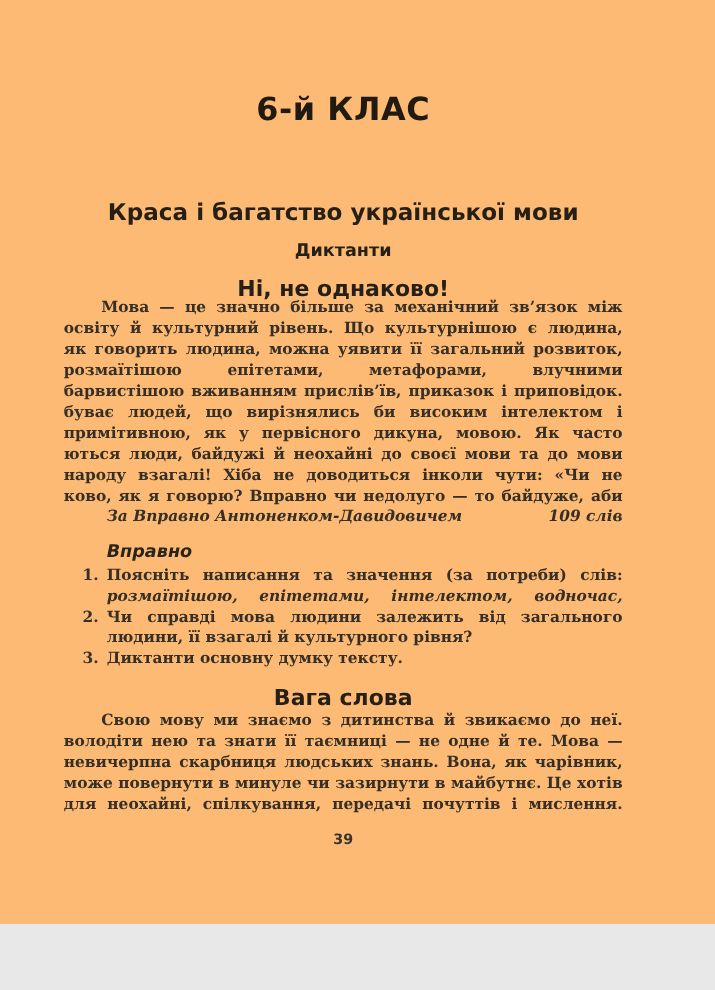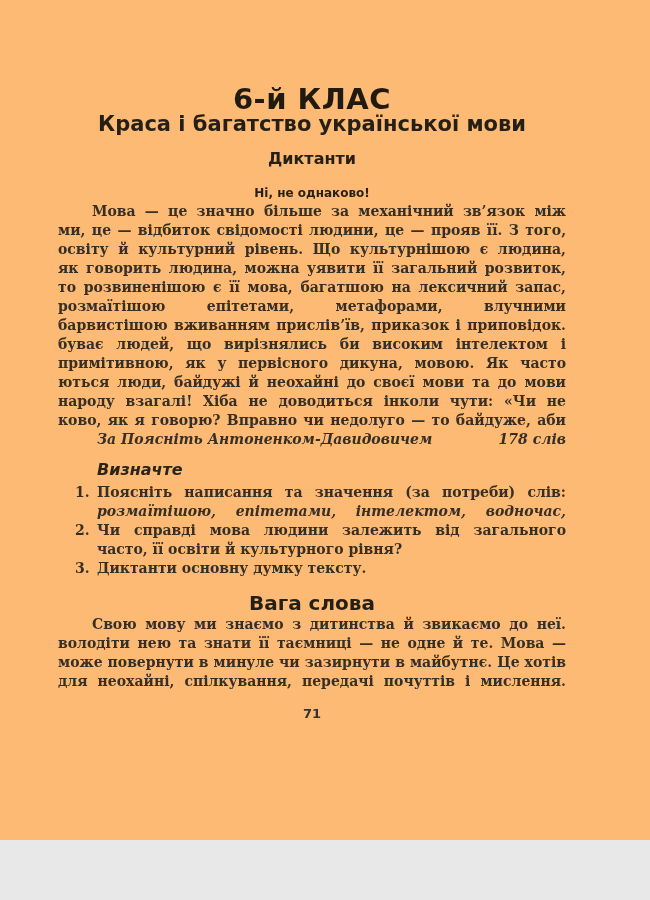--- a/index.html
+++ b/index.html
@@ -17,23 +17,23 @@
     width: 508px;
   }
   
   .h-sans {
     font-family: "DejaVu Sans", "Liberation Sans", sans-serif;
     font-weight: bold;
     color: #251f15;
     text-align: center;
   }
   .grade-title   { margin-top: 84px; font-size: 29px; line-height: 30px; letter-spacing: 0.5px; color: #201a10; }
-  .section-title { font-size: 21px; line-height: 21px; }
+  .section-title { margin-top: 69px; font-size: 21px; line-height: 21px; }
   .subsection    { margin-top: 16px; font-size: 16px; line-height: 16px; }
-  .dict-title    { margin-top: 18px; font-size: 12px; line-height: 16px; }
+  .dict-title    { margin-top: 18px; font-size: 20px; line-height: 16px; }
   .dict-title-2  { margin-top: 17px; font-size: 20px; line-height: 16px; }
 
   
   .serif {
     font-family: "DejaVu Serif", "Liberation Serif", serif;
     font-weight: bold;
     font-size: 14px;
     color: #362f26;
   }
   .para { margin-top: 0; }
@@ -100,68 +100,67 @@
     <div class="h-sans grade-title">6-й КЛАС</div>
 
     <div class="h-sans section-title">Краса і багатство української мови</div>
 
     <div class="h-sans subsection">Диктанти</div>
 
     <div class="h-sans dict-title">Ні, не однаково!</div>
 
     <div class="serif para para-1 indent-first">
         <div class="tline">Мова — це значно більше за механічний зв’язок між людь-</div>
-        <div class="tline">ми, це — відбиток свідомості людини, це — прояв її. З того,</div>
         <div class="tline">освіту й культурний рівень. Що культурнішою є людина,</div>
         <div class="tline">як говорить людина, можна уявити її загальний розвиток,</div>
-        <div class="tline">то розвиненішою є її мова, багатшою на лексичний запас,</div>
         <div class="tline">розмаїтішою епітетами, метафорами, влучними порівняннями,</div>
         <div class="tline">барвистішою вживанням прислів’їв, приказок і приповідок. Не</div>
         <div class="tline">буває людей, що вирізнялись би високим інтелектом і водночас</div>
         <div class="tline">примітивною, як у первісного дикуна, мовою. Як часто трапля-</div>
         <div class="tline">ються люди, байдужі й неохайні до своєї мови та до мови свого</div>
         <div class="tline">народу взагалі! Хіба не доводиться інколи чути: «Чи не одна-</div>
         <div class="tline">ково, як я говорю? Вправно чи недолуго — то байдуже, аби лиш</div>
       </div>
 
     <div class="serif attr-row">
-      <span class="author">За Поясніть Антоненком-Давидовичем</span>
-      <span class="wcount">178 слів</span>
+      <span class="author">За Вправно Антоненком-Давидовичем</span>
+      <span class="wcount">109 слів</span>
     </div>
 
-    <div class="tasks-heading">Визначте</div>
+    <div class="tasks-heading">Вправно</div>
 
     <div class="serif task-list">
         <div class="task-item">
           <span class="task-num">1.</span>
           <div>
             <div class="tline"><span>Поясніть написання та значення (за потреби) слів: </span></div>
             <div class="tline tline-left"><span class="it">розмаїтішою, епітетами, інтелектом, водночас, недолуго.</span></div>
           </div>
         </div>
         <div class="task-item">
           <span class="task-num">2.</span>
           <div>
             <div class="tline">Чи справді мова людини залежить від загального розвитку</div>
-            <div class="tline tline-left">часто, її освіти й культурного рівня?</div>
+            <div class="tline tline-left">людини, її взагалі й культурного рівня?</div>
           </div>
         </div>
         <div class="task-item">
           <span class="task-num">3.</span>
           <div>
             <div class="tline tline-left">Диктанти основну думку тексту.</div>
           </div>
         </div>
       </div>
 
     <div class="h-sans dict-title-2">Вага слова</div>
 
     <div class="serif para para-2 indent-first">
         <div class="tline">Свою мову ми знаємо з дитинства й звикаємо до неї. Але</div>
         <div class="tline">володіти нею та знати її таємниці — не одне й те. Мова —</div>
+        <div class="tline">невичерпна скарбниця людських знань. Вона, як чарівник,</div>
         <div class="tline">може повернути в минуле чи зазирнути в майбутнє. Це хотів</div>
         <div class="tline">для неохайні, спілкування, передачі почуттів і мислення.</div>
       </div>
 
-    <div class="page-number">71</div>
+    <div class="page-number">39</div>
 
   </div>
 </div>
 
 </body></html>

